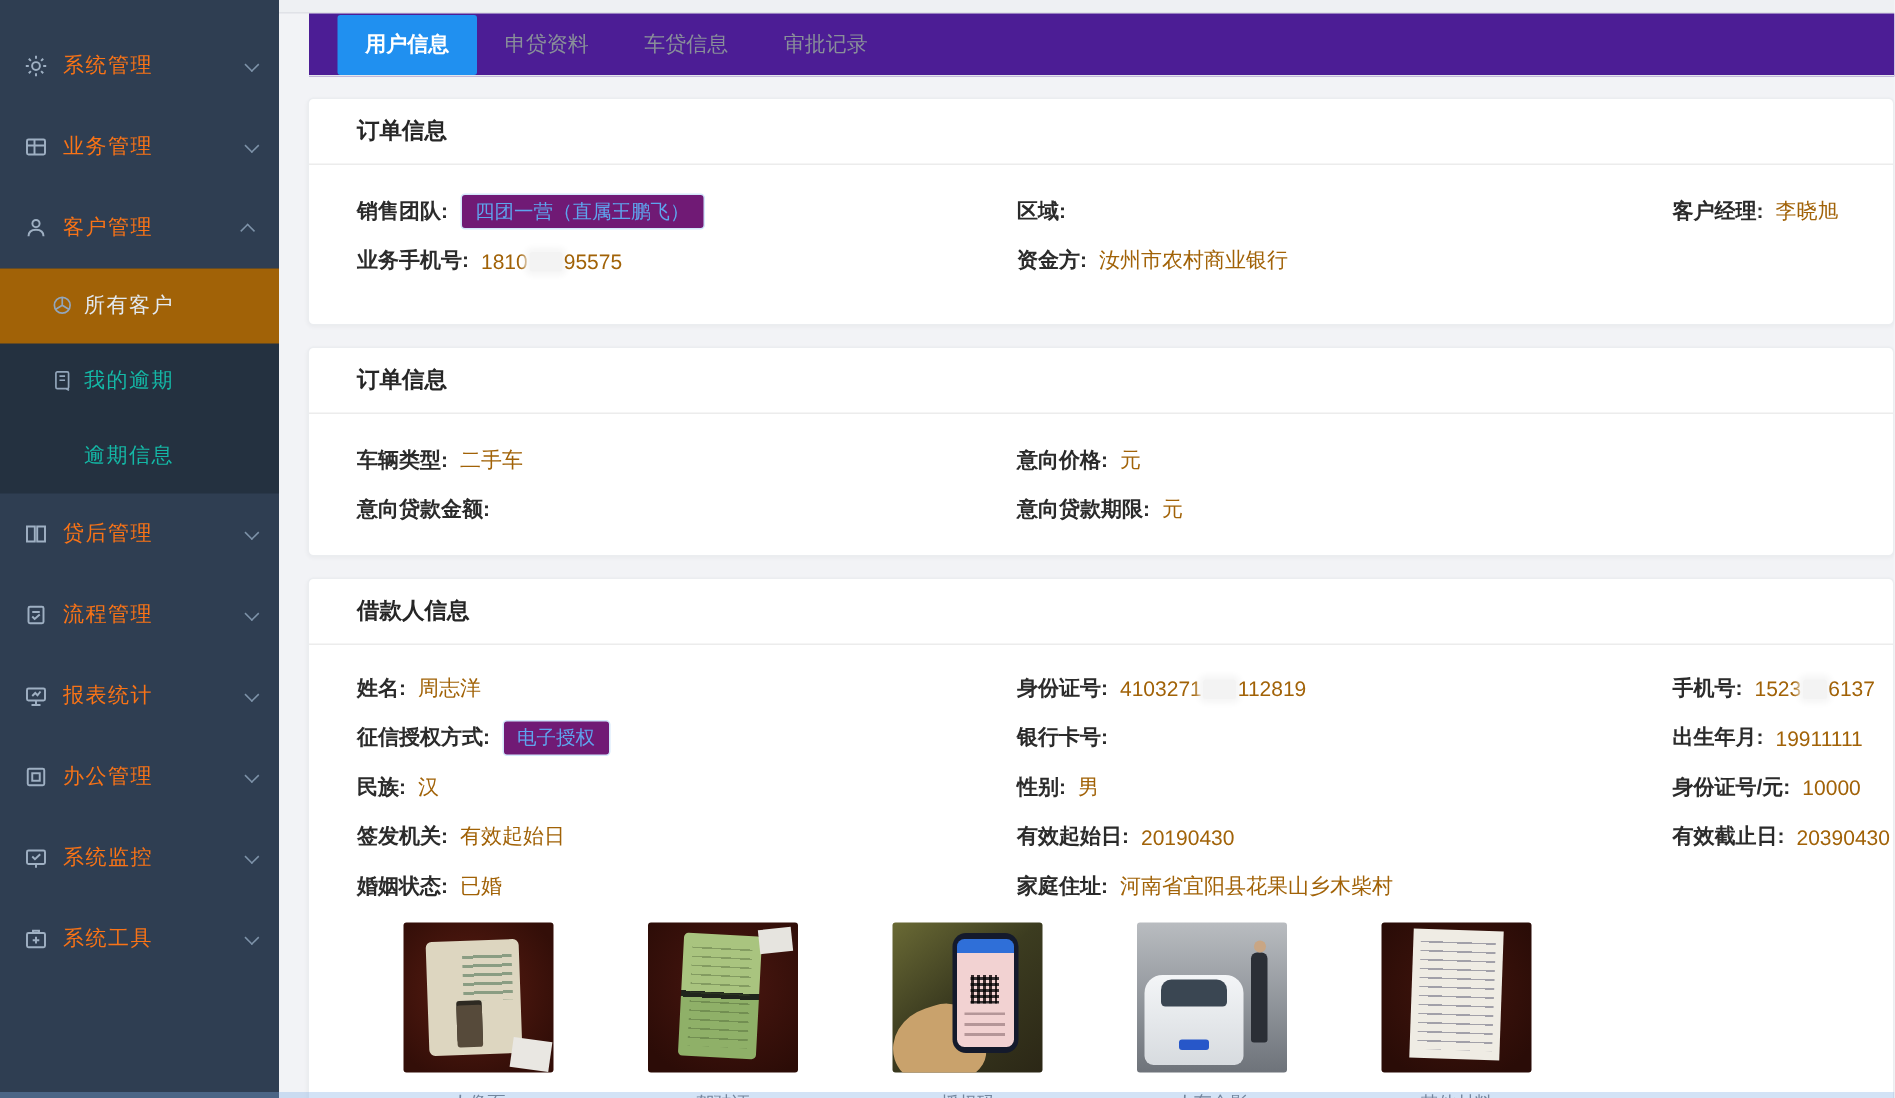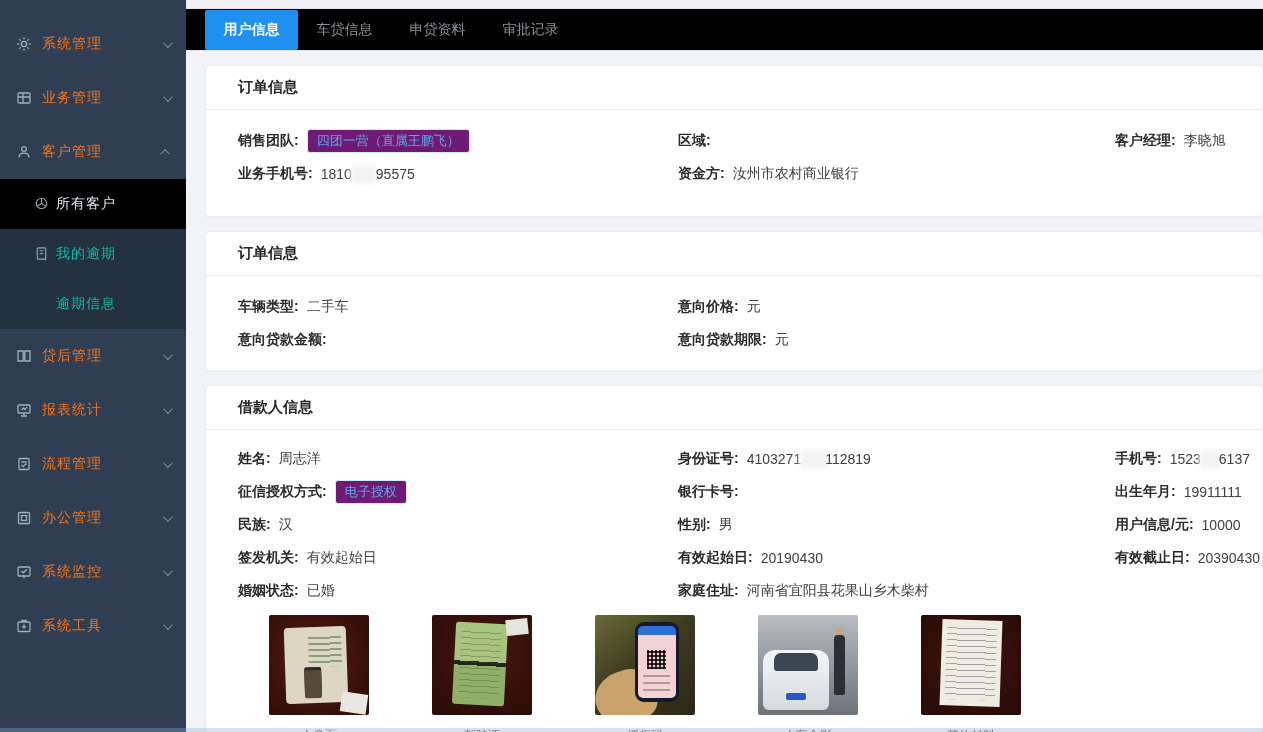--- a/index.html
+++ b/index.html
@@ -14,46 +14,46 @@
     color:#f97316; font-size:14px; cursor:pointer; }
   .s-ic { width:16px; height:16px; margin-right:10px; color:#9fb0c3; flex:0 0 16px; display:inline-flex; }
   .s-ic svg { width:16px; height:16px; }
   .s-label { flex:1; letter-spacing:1px; }
   .chev { width:7px; height:7px; border-right:1.5px solid #7e93a9; border-bottom:1.5px solid #7e93a9;
     transform:rotate(45deg) translateY(-2px); }
   .chev.up { transform:rotate(-135deg) translateY(-2px); }
   .submenu { background:#243140; }
   .sub-item { height:50px; display:flex; align-items:center; padding-left:34px;
     color:#14b8a6; font-size:14px; cursor:pointer; }
-  .sub-item.active { background:#000000; color:#e3eaf2; }
+  .sub-item.active { background:#a16207; color:#e3eaf2; }
   .sub-ic { width:16px; height:16px; margin-right:6px; color:#93a6bb; flex:0 0 16px; display:inline-flex; }
   .sub-ic svg { width:15px; height:15px; }
   .sub-ic.empty { visibility:hidden; }
 
   
   .content { position:absolute; left:186px; top:0; right:0; bottom:0; background:#f2f3f6; }
   .topstrip { height:9px; background:#eef0f3; border-bottom:1px solid #e0e2e7; }
-  .tabbar { height:42px; background:#000000; border-bottom:1px solid #e3e6eb;
-    display:flex; align-items:flex-end; padding-left:19px; }
+  .tabbar { height:42px; background:#4c1d95; border-bottom:1px solid #e3e6eb;
+    display:flex; align-items:flex-end; padding-left:19px;margin-left:20px; }
   .tab { width:93px; height:40px; display:flex; align-items:center; justify-content:center;
     font-size:14px; color:#898f99; cursor:pointer; }
   .tab.active { background:#2090f0; color:#ffffff; font-weight:700; border-radius:2px; }
 
   .card { background:#ffffff; margin:14px 0 0 19px; border:1px solid #ebedf0;
     border-radius:4px; box-shadow:0 1px 3px rgba(0,0,0,0.04); }
   .card-title { height:44px; display:flex; align-items:center; padding:0 32px;
     font-size:15px; font-weight:700; color:#262626; border-bottom:1px solid #ececec; }
   .card-body { padding:14px 0 28px; }
   .card-body.short { padding:14px 0 16px; }
   .card-body.tall { padding:12px 0 0; }
   .frow { display:grid; grid-template-columns:440px 437px 1fr; padding-left:32px;
     height:33px; align-items:center; }
   .field { display:flex; align-items:center; white-space:nowrap; }
   .flabel { font-size:14px; font-weight:700; color:#2b2b2b; margin-right:8px; }
-  .fvalue { font-size:14px; color:#404040; }
+  .fvalue { font-size:14px; color:#a16207; }
   .tag { background:#701a75; border:1px solid #d3e8fb; color:#5ea5ef;
     font-size:13px; padding:2px 9px; border-radius:3px; cursor:pointer; }
   .redact { display:inline-block; width:22px; height:13px; background:#f3f3f3;
     border-radius:2px; box-shadow:0 0 4px 3px #f6f6f6; vertical-align:-2px; margin:0 1px; }
   .redact.sm { width:16px; }
 
   
   .photos { display:flex; gap:63px; margin:8px 0 0 63px; }
   .pwrap { width:100px; display:flex; flex-direction:column; align-items:center; }
   .thumb { position:relative; width:100px; height:100px; overflow:hidden; cursor:pointer; border-radius:2px; }
@@ -182,42 +182,42 @@
             <path d="M2 3h5.2v10H2zM8.8 3H14v10H8.8z"></path>
           </svg>
       </span>
       <span class="s-label">贷后管理</span>
       <span class="chev"></span>
     </div>
 
     <div class="s-item">
       <span class="s-ic">
         <svg viewBox="0 0 16 16" fill="none" stroke="currentColor" stroke-width="1.3">
+            <rect x="3" y="2.5" width="10" height="11" rx="1"></rect>
+            <path d="M5.5 6h5M5.5 9l1.6 1.6L10.5 7.6"></path>
+          </svg>
+      </span>
+      <span class="s-label">流程管理</span>
+      <span class="chev"></span>
+    </div>
+
+    <div class="s-item">
+      <span class="s-ic">
+        <svg viewBox="0 0 16 16" fill="none" stroke="currentColor" stroke-width="1.3">
             <rect x="2" y="3" width="12" height="8" rx="1"></rect>
             <path d="M8 11v2.5M5 14h6M5.5 8l2-2 1.5 1.5L11 5"></path>
           </svg>
       </span>
       <span class="s-label">报表统计</span>
       <span class="chev"></span>
     </div>
 
     <div class="s-item">
       <span class="s-ic">
         <svg viewBox="0 0 16 16" fill="none" stroke="currentColor" stroke-width="1.3">
-            <rect x="3" y="2.5" width="10" height="11" rx="1"></rect>
-            <path d="M5.5 6h5M5.5 9l1.6 1.6L10.5 7.6"></path>
-          </svg>
-      </span>
-      <span class="s-label">流程管理</span>
-      <span class="chev"></span>
-    </div>
-
-    <div class="s-item">
-      <span class="s-ic">
-        <svg viewBox="0 0 16 16" fill="none" stroke="currentColor" stroke-width="1.3">
             <rect x="2.5" y="2.5" width="11" height="11" rx="1"></rect>
             <rect x="5.5" y="5.5" width="5" height="5"></rect>
           </svg>
       </span>
       <span class="s-label">办公管理</span>
       <span class="chev"></span>
     </div>
 
     <div class="s-item">
       <span class="s-ic">
@@ -241,22 +241,22 @@
       <span class="chev"></span>
     </div>
 
   </div>
 
   <div class="content">
     <div class="topstrip"></div>
 
     <div class="tabbar">
       <div class="tab active">用户信息</div>
+      <div class="tab">申贷资料</div>
       <div class="tab">车贷信息</div>
-      <div class="tab">申贷资料</div>
       <div class="tab">审批记录</div>
     </div>
 
     <div class="card" style="height:152px;">
       <div class="card-title">订单信息</div>
       <div class="card-body">
         <div class="frow">
           <div class="field">
             <span class="flabel">销售团队:</span>
             <span class="tag">四团一营（直属王鹏飞）</span>
@@ -351,21 +351,21 @@
         <div class="frow">
           <div class="field">
             <span class="flabel">民族:</span>
             <span class="fvalue">汉</span>
           </div>
           <div class="field">
             <span class="flabel">性别:</span>
             <span class="fvalue">男</span>
           </div>
           <div class="field">
-            <span class="flabel">用户信息/元:</span>
+            <span class="flabel">身份证号/元:</span>
             <span class="fvalue">10000</span>
           </div>
         </div>
         <div class="frow">
           <div class="field">
             <span class="flabel">签发机关:</span>
             <span class="fvalue">有效起始日</span>
           </div>
           <div class="field">
             <span class="flabel">有效起始日:</span>

